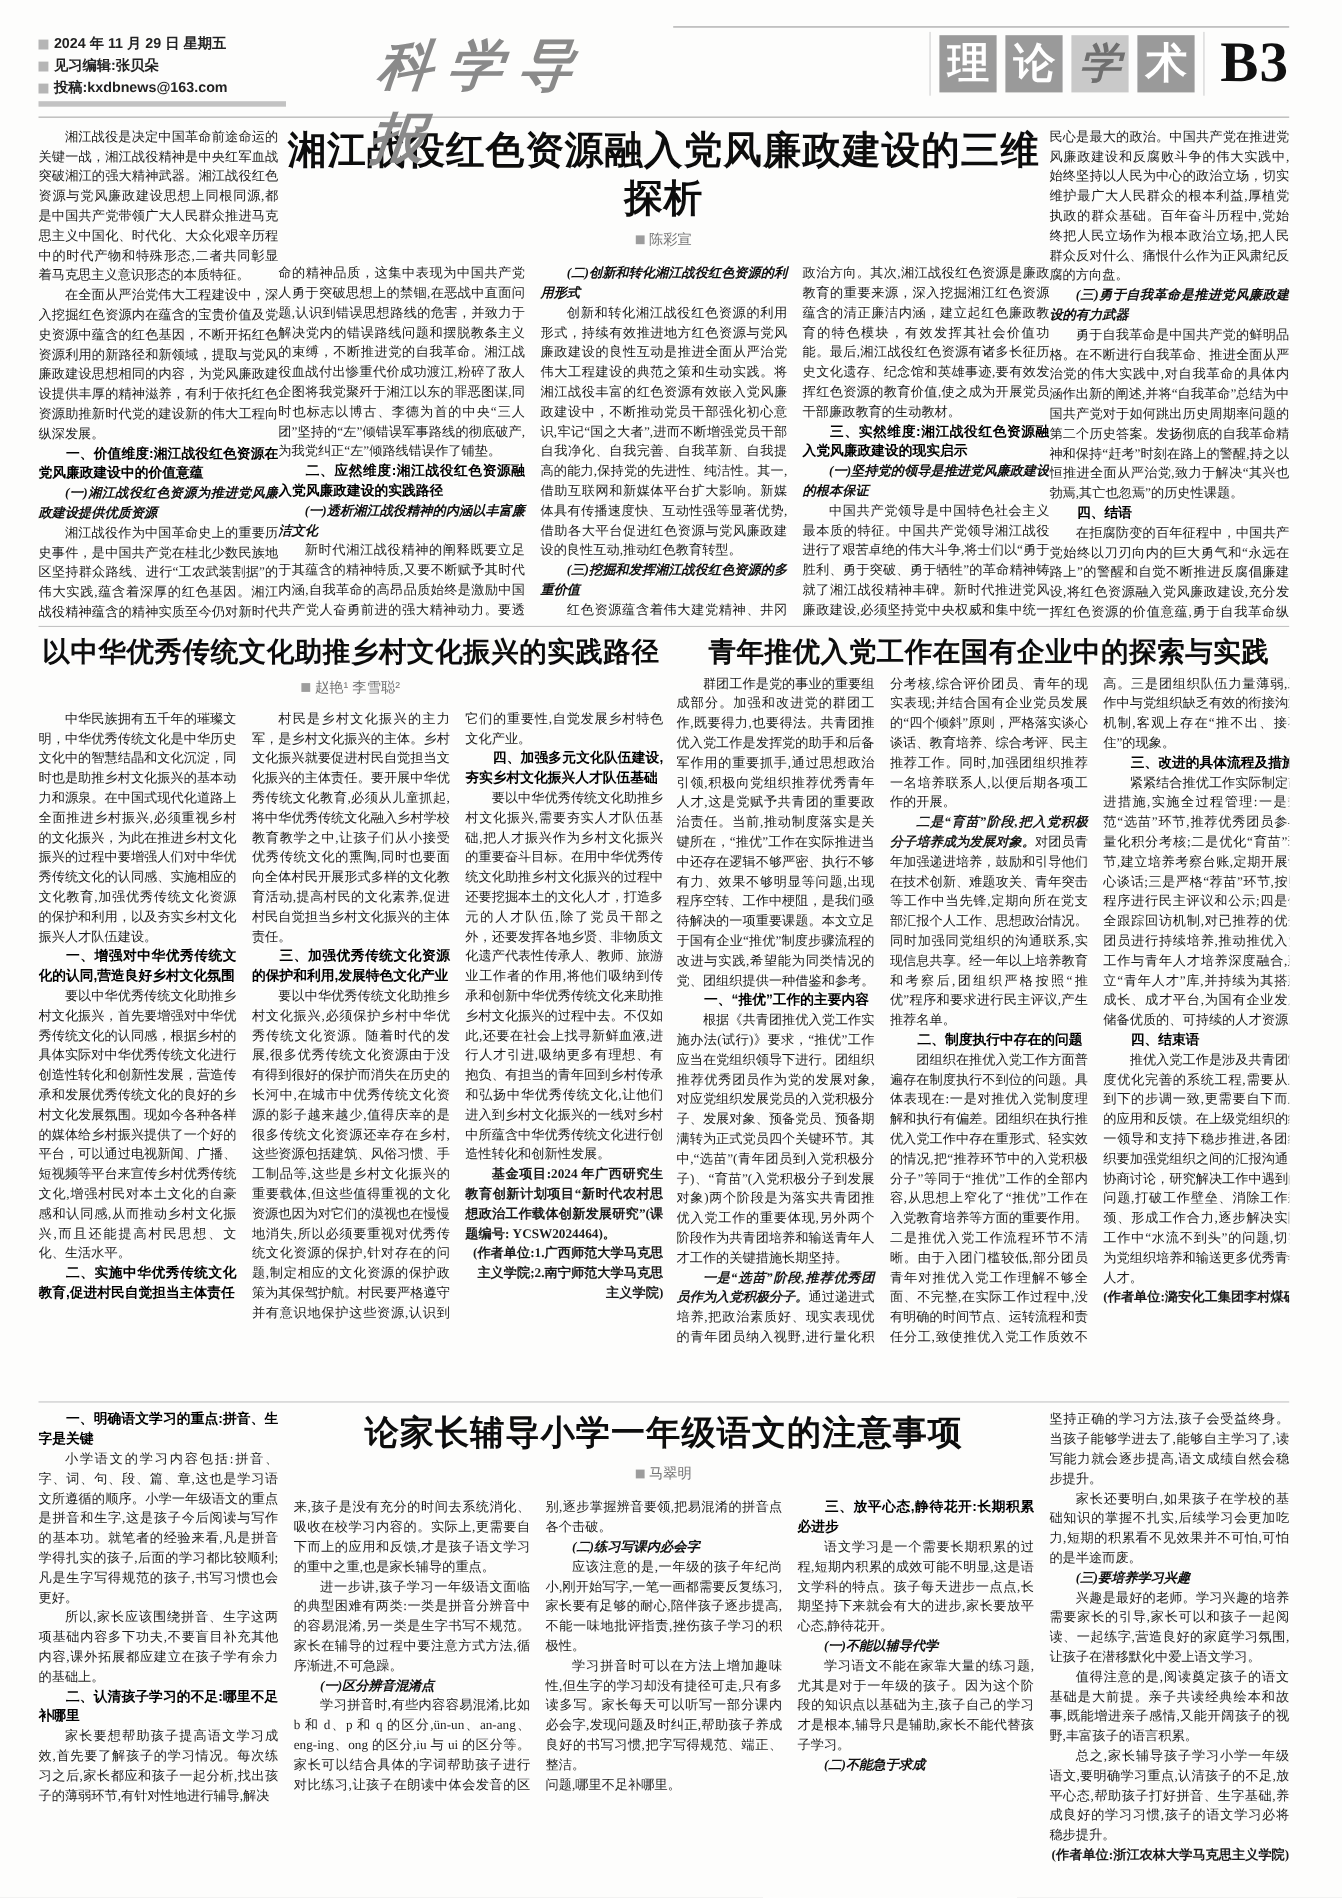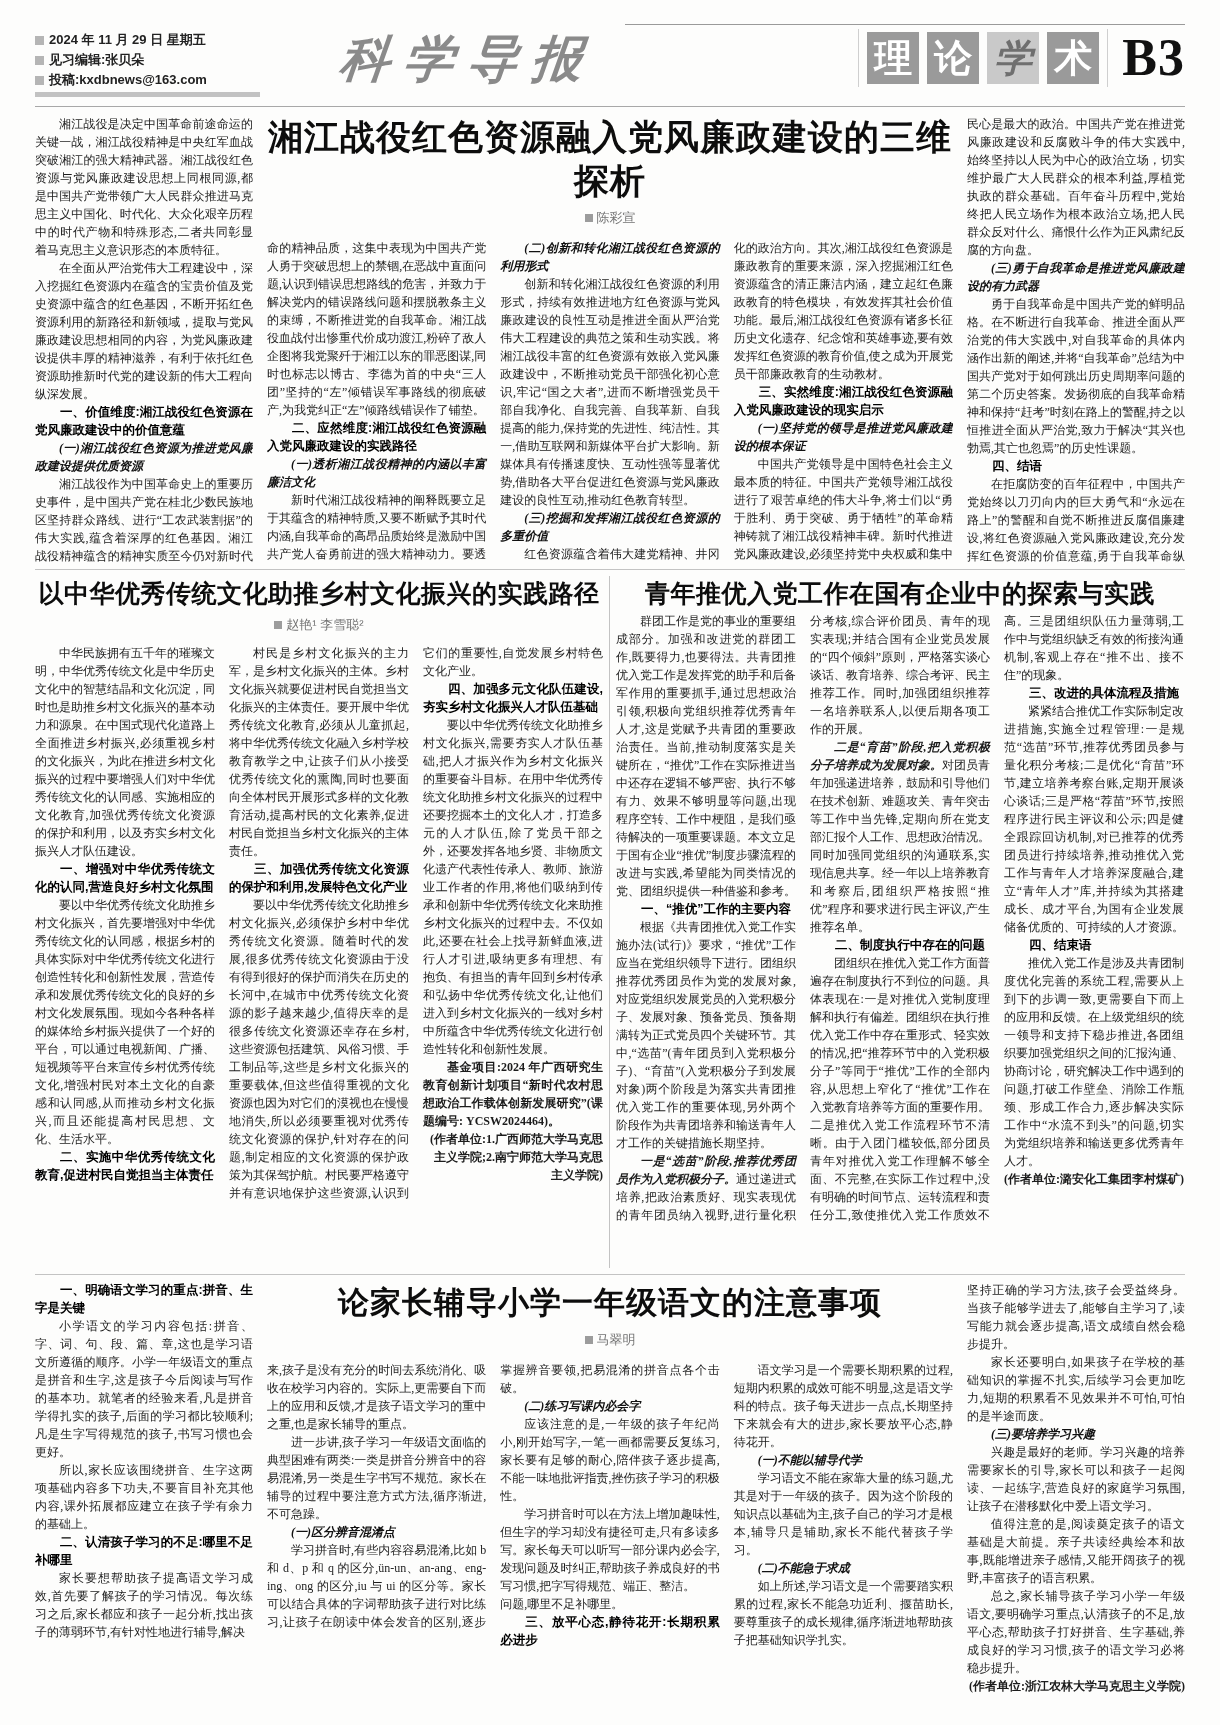--- a/index.html
+++ b/index.html
@@ -1,18 +1,18 @@
 <!DOCTYPE html>
 <html><head>
 <meta charset="utf-8">
 <style>
   html,body{margin:0;padding:0;background:#e9e9e9;}
   .page{position:relative;width:1220px;height:1725px;background:#fdfdfc;margin:0 auto;
         font-family:"Liberation Serif","DejaVu Serif",serif;color:#1c1c1c;
-        box-sizing:border-box;padding:16px 35px 12px 35px;overflow:hidden;}
+        box-sizing:border-box;padding:16px 48px 12px 35px;overflow:hidden;}
   
   .masthead{display:flex;align-items:flex-start;height:86px;}
   .mh-left{width:250px;font-family:"Liberation Sans","DejaVu Sans",sans-serif;
            font-size:13px;font-weight:700;color:#222;padding-top:14px;}
   .mh-line{display:flex;align-items:center;gap:5px;line-height:20px;white-space:nowrap;}
   .sq{display:inline-block;width:9px;height:9px;background:#b5b5b5;flex:0 0 auto;}
   .mh-underbar{height:5px;background:#c2c2c2;width:225px;margin-top:2px;}
   .mh-center{flex:1;text-align:left;padding-left:55px;padding-top:10px;}
   .paper-name{font-size:50px;color:#8a8a8a;font-weight:700;font-style:italic;
               letter-spacing:14px;transform:skewX(-6deg);display:inline-block;
@@ -42,21 +42,21 @@
   p.b-p{text-indent:2em;}
   p.b-pc{text-indent:0;}
   p.b-h{font-family:Liberation Sans, sans-serif;font-weight:900;
         font-size:12.5px;text-indent:2em;color:#000;}
   p.b-hk{font-weight:700;font-style:italic;text-indent:2em;color:#111;}
   p.b-fund{font-weight:700;text-indent:2em;}
   p.b-credit{font-weight:700;text-align:right;text-indent:0;}
   p.b-pl .lead{font-weight:700;font-style:italic;}
   p.b-pl{text-indent:2em;}
   
-  .a1-wrap{display:flex;gap:14px;height:448px;overflow:hidden;}
+  .a1-wrap{display:flex;height:448px;overflow:hidden;}
   .a1-side{width:218px;flex:0 0 auto;overflow:hidden;}
   .a1-center{flex:1;display:flex;flex-direction:column;overflow:hidden;}
   .a1-body{column-count:3;flex:1;margin-top:4px;}
   
   .mid-row{display:flex;height:692px;overflow:hidden;}
   .mid-art{width:568px;flex:0 0 auto;display:flex;flex-direction:column;overflow:hidden;}
   .vrule{width:1px;background:#c3c3c3;margin:0 6px;}
   .mid-body{column-count:3;flex:1;margin-top:2px;}
   
   .a4-wrap{display:flex;gap:14px;height:452px;overflow:hidden;}
@@ -202,21 +202,20 @@
           <p class="b-p">学习拼音时,有些内容容易混淆,比如 b 和 d、p 和 q 的区分,ün-un、an-ang、eng-ing、ong 的区分,iu 与 ui 的区分等。家长可以结合具体的字词帮助孩子进行对比练习,让孩子在朗读中体会发音的区别,逐步掌握辨音要领,把易混淆的拼音点各个击破。</p>
           <p class="b-hk">(二)练习写课内必会字</p>
           <p class="b-p">应该注意的是,一年级的孩子年纪尚小,刚开始写字,一笔一画都需要反复练习,家长要有足够的耐心,陪伴孩子逐步提高,不能一味地批评指责,挫伤孩子学习的积极性。</p>
           <p class="b-p">学习拼音时可以在方法上增加趣味性,但生字的学习却没有捷径可走,只有多读多写。家长每天可以听写一部分课内必会字,发现问题及时纠正,帮助孩子养成良好的书写习惯,把字写得规范、端正、整洁。</p>
           <p class="b-pc">问题,哪里不足补哪里。</p>
           <p class="b-h">三、放平心态,静待花开:长期积累必进步</p>
           <p class="b-p">语文学习是一个需要长期积累的过程,短期内积累的成效可能不明显,这是语文学科的特点。孩子每天进步一点点,长期坚持下来就会有大的进步,家长要放平心态,静待花开。</p>
           <p class="b-hk">(一)不能以辅导代学</p>
           <p class="b-p">学习语文不能在家靠大量的练习题,尤其是对于一年级的孩子。因为这个阶段的知识点以基础为主,孩子自己的学习才是根本,辅导只是辅助,家长不能代替孩子学习。</p>
           <p class="b-hk">(二)不能急于求成</p>
-          <p class="b-p">如上所述,学习语文是一个需要踏实积累的过程,家长不能急功近利、揠苗助长,要尊重孩子的成长规律,循序渐进地帮助孩子把基础知识学扎实。</p>
         </div>
     </div>
     <div class="a4-side colflow">
         <p class="b-pc">坚持正确的学习方法,孩子会受益终身。当孩子能够学进去了,能够自主学习了,读写能力就会逐步提高,语文成绩自然会稳步提升。</p>
         <p class="b-p">家长还要明白,如果孩子在学校的基础知识的掌握不扎实,后续学习会更加吃力,短期的积累看不见效果并不可怕,可怕的是半途而废。</p>
         <p class="b-hk">(三)要培养学习兴趣</p>
         <p class="b-p">兴趣是最好的老师。学习兴趣的培养需要家长的引导,家长可以和孩子一起阅读、一起练字,营造良好的家庭学习氛围,让孩子在潜移默化中爱上语文学习。</p>
         <p class="b-p">值得注意的是,阅读奠定孩子的语文基础是大前提。亲子共读经典绘本和故事,既能增进亲子感情,又能开阔孩子的视野,丰富孩子的语言积累。</p>
         <p class="b-p">总之,家长辅导孩子学习小学一年级语文,要明确学习重点,认清孩子的不足,放平心态,帮助孩子打好拼音、生字基础,养成良好的学习习惯,孩子的语文学习必将稳步提升。</p>
         <p class="b-credit">(作者单位:浙江农林大学马克思主义学院)</p>

